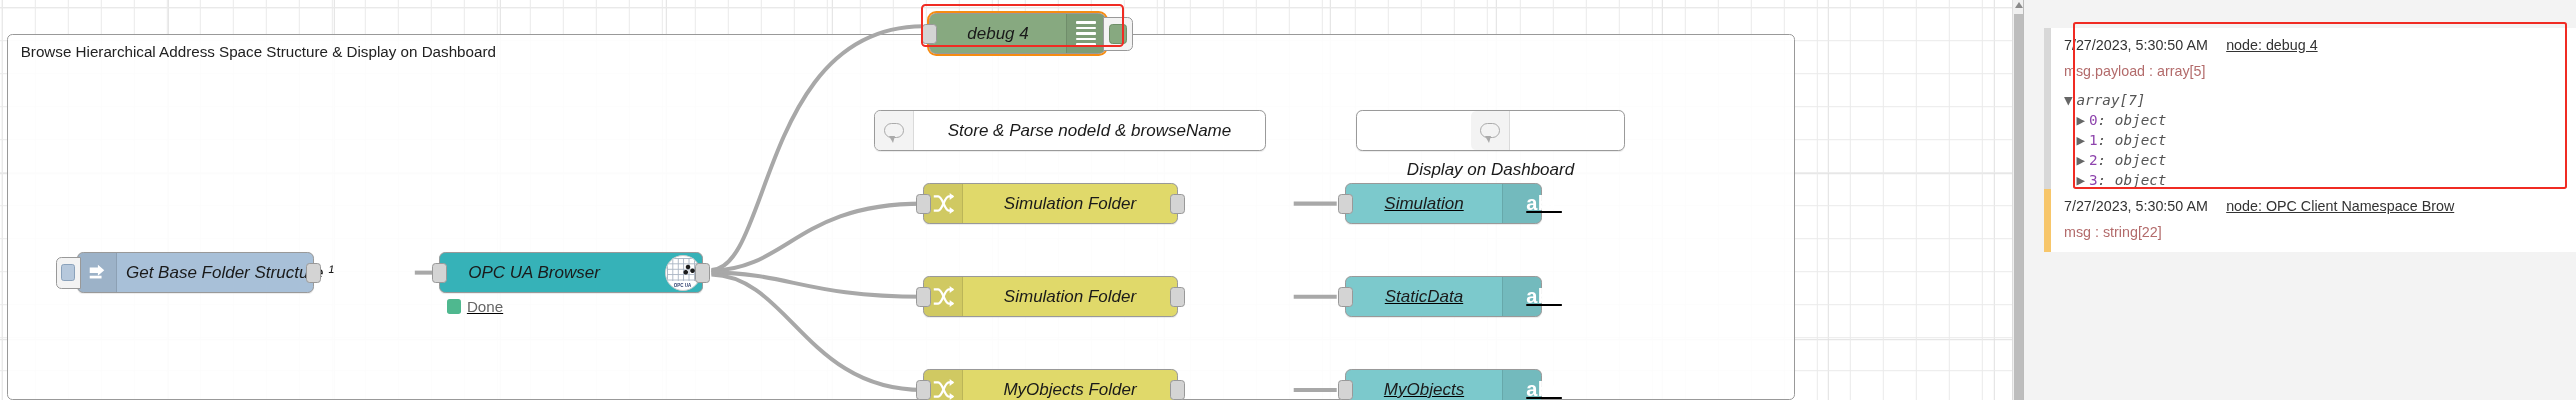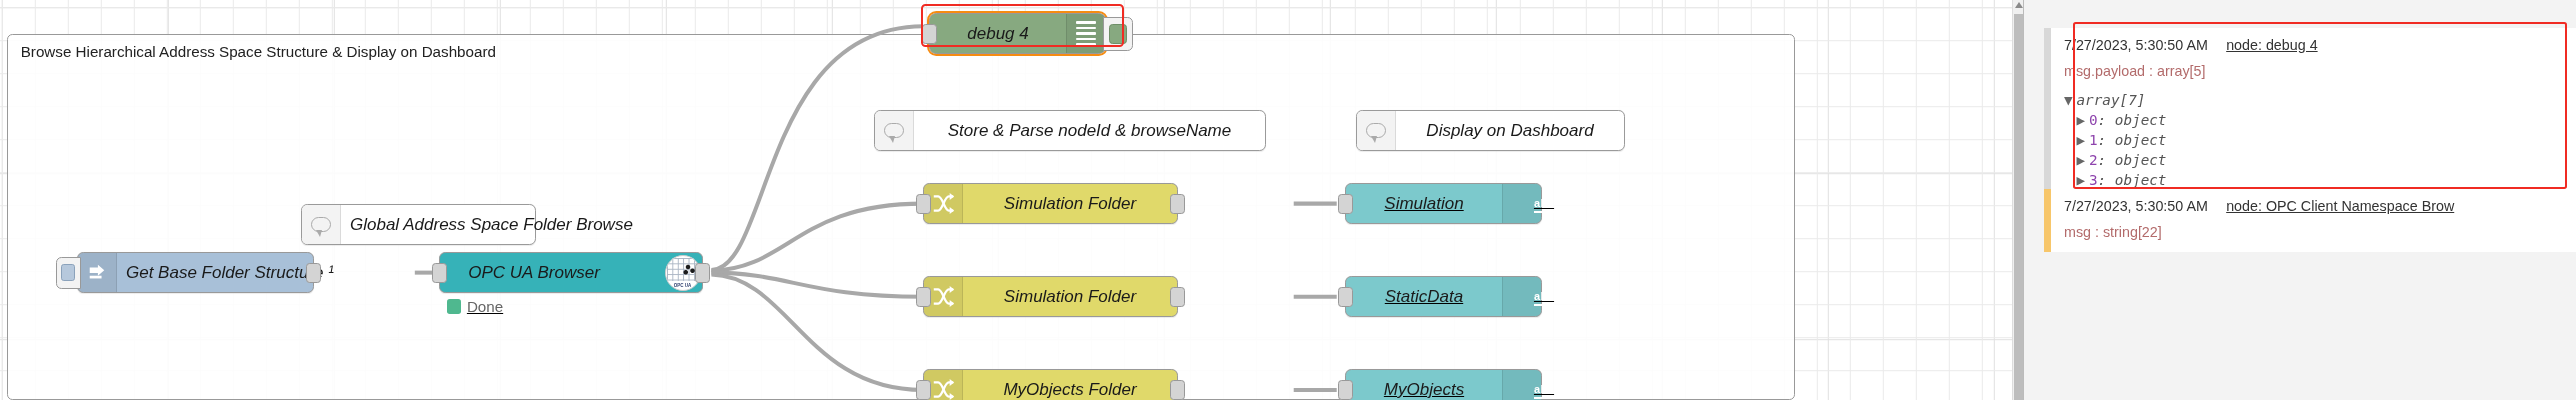--- a/index.html
+++ b/index.html
@@ -166,21 +166,21 @@
 
   
   .bubble { position:relative; width:20px; height:15.2px; border:1.8px solid #aaa; border-radius:8px; }
   .bubble:after {
     content:""; position:absolute; left:3.6px; bottom:-6.3px;
     width:0;height:0;border-left:4.5px solid transparent;border-right:2.7px solid transparent;
     border-top:7.2px solid #aaa;
   }
 
   
-  .abc { color:#fff; font-size:11px; font-style:normal; font-weight:600; border-bottom:2.7px solid #fff; line-height:16px; letter-spacing:0.4px;margin-left:44px; }
+  .abc { color:#fff; font-size:20px; font-style:normal; font-weight:600; border-bottom:2.7px solid #fff; line-height:16px; letter-spacing:0.4px;margin-left:44px; }
 
   
   .stripes { display:flex; flex-direction:column; gap:2.7px; }
   .stripes span { display:block; width:20px; height:2.7px; background:#fff; border-radius:0.9px; }
 
   
   .shuffle { width:23px; height:23px; }
 
   
   .opcua-badge {
@@ -224,26 +224,20 @@
 
     <path d="M 794,304 C 880,304 900,331 1030,331"></path>
 
     <path d="M 794,306 C 880,308 900,435 1030,435"></path>
 
     <path d="M 1444,227 L 1492,227"></path>
     <path d="M 1444,331 L 1492,331"></path>
     <path d="M 1444,435 L 1492,435"></path>
   </svg>
 
-  <div class="node n-comment" style="left:301px; top:204px; width:235px;">
-    <div class="icon-box left" style="background:#f3f3f3;">
-      <span class="bubble"></span>
-    </div>
-    <div class="title">Global Address Space Folder Browse</div>
-  </div>
 
   <div class="node n-inject" style="left:77px; top:252px; width:237px;">
     <div class="inject-btn">
         <i></i>
       </div>
     <div class="icon-box left">
       <svg width="20" height="20" viewBox="0 0 22 22" aria-hidden="true">
         <path d="M3 5 h9 v-3 l7 6 -7 6 v-3 h-9 z" fill="#fff"></path>
         <rect x="3" y="14" width="13" height="3" fill="#fff"></rect>
       </svg>
@@ -286,21 +280,21 @@
       </div>
   </div>
 
   <div class="node n-comment" style="left:874px; top:110px; width:392px;">
     <div class="icon-box left" style="background:#f3f3f3;">
       <span class="bubble"></span>
     </div>
     <div class="title">Store &amp; Parse nodeId &amp; browseName</div>
   </div>
 
-  <div class="node n-comment" style="left:1356px; top:110px; width:269px;">
+  <div class="node n-comment" style="left:1356px; top:110px; width:269px;flex-direction:column;">
     <div class="icon-box left" style="background:#f3f3f3;">
       <span class="bubble"></span>
     </div>
     <div class="title">Display on Dashboard</div>
   </div>
 
   <div class="node n-func" style="left:923px; top:183px; width:255px;">
     <div class="icon-box left">
       <svg class="shuffle" viewBox="0 0 26 26" aria-hidden="true">
         <path d="M2 5 h5 c5 0 7 16 12 16 h5" stroke="#fff" stroke-width="2.6" fill="none"></path>

